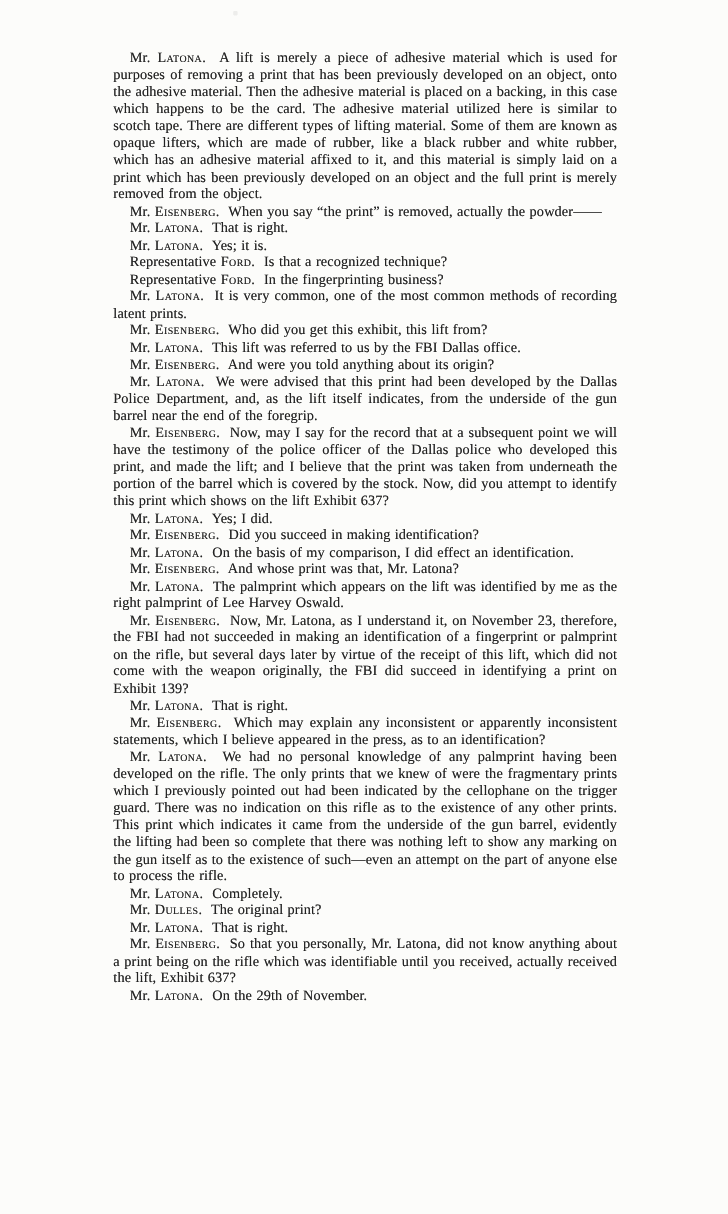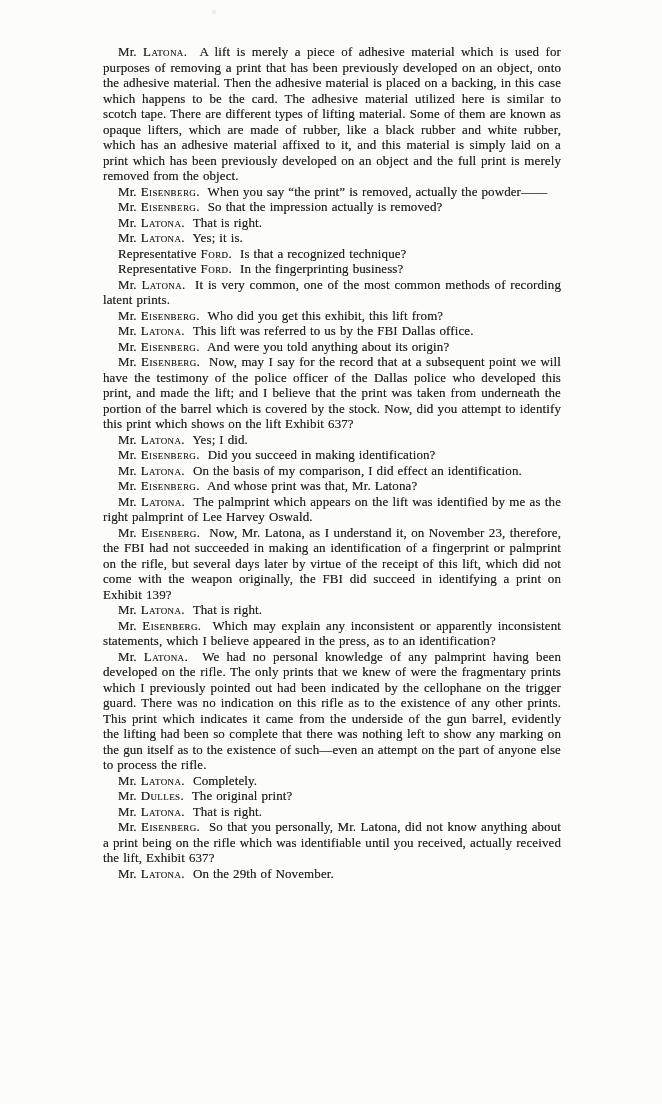--- a/index.html
+++ b/index.html
@@ -58,38 +58,38 @@
 <body>
 
 <div class="page">
   <div class="scan-smudge"></div>
   <div class="content">
   <p><span>Mr. </span><span class="speaker-name">Latona.</span><span>&nbsp; A lift is merely a piece of adhesive material which is used for purposes of removing a print that has been previously developed on an object, onto the adhesive material.  Then the adhesive material is placed on a backing, in this case which happens to be the card.  The adhesive material utilized here is similar to scotch tape.  There are different types of lifting material. Some of them are known as opaque lifters, which are made of rubber, like a black rubber and white rubber, which has an adhesive material affixed to it, and this material is simply laid on a print which has been previously developed on an object and the full print is merely removed from the object.</span></p>
 
   <p><span>Mr. </span><span class="speaker-name">Eisenberg.</span><span>&nbsp; When you say “the print” is removed, actually the powder——</span></p>
 
 
-  <p><span>Mr. </span><span class="speaker-name">Eisenberg.</span><span>&nbsp; So that the impression actually is removed?</span></p>
 
   <p><span>Mr. </span><span class="speaker-name">Latona.</span><span>&nbsp; That is right.</span></p>
 
   <p><span>Mr. </span><span class="speaker-name">Latona.</span><span>&nbsp; Yes; it is.</span></p>
 
   <p><span>Representative </span><span class="speaker-name">Ford.</span><span>&nbsp; Is that a recognized technique?</span></p>
 
   <p><span>Representative </span><span class="speaker-name">Ford.</span><span>&nbsp; In the fingerprinting business?</span></p>
 
   <p><span>Mr. </span><span class="speaker-name">Latona.</span><span>&nbsp; It is very common, one of the most common methods of recording latent prints.</span></p>
 
   <p><span>Mr. </span><span class="speaker-name">Eisenberg.</span><span>&nbsp; Who did you get this exhibit, this lift from?</span></p>
 
   <p><span>Mr. </span><span class="speaker-name">Latona.</span><span>&nbsp; This lift was referred to us by the FBI Dallas office.</span></p>
 
   <p><span>Mr. </span><span class="speaker-name">Eisenberg.</span><span>&nbsp; And were you told anything about its origin?</span></p>
 
+  <p><span>Mr. </span><span class="speaker-name">Latona.</span><span>&nbsp; We were advised that this print had been developed by the Dallas Police Department, and, as the lift itself indicates, from the underside of the gun barrel near the end of the foregrip.</span></p>
 
   <p><span>Mr. </span><span class="speaker-name">Eisenberg.</span><span>&nbsp; Now, may I say for the record that at a subsequent point we will have the testimony of the police officer of the Dallas police who developed this print, and made the lift; and I believe that the print was taken from underneath the portion of the barrel which is covered by the stock.  Now, did you attempt to identify this print which shows on the lift Exhibit 637?</span></p>
 
   <p><span>Mr. </span><span class="speaker-name">Latona.</span><span>&nbsp; Yes; I did.</span></p>
 
   <p><span>Mr. </span><span class="speaker-name">Eisenberg.</span><span>&nbsp; Did you succeed in making identification?</span></p>
 
   <p><span>Mr. </span><span class="speaker-name">Latona.</span><span>&nbsp; On the basis of my comparison, I did effect an identification.</span></p>
 
   <p><span>Mr. </span><span class="speaker-name">Eisenberg.</span><span>&nbsp; And whose print was that, Mr. Latona?</span></p>

